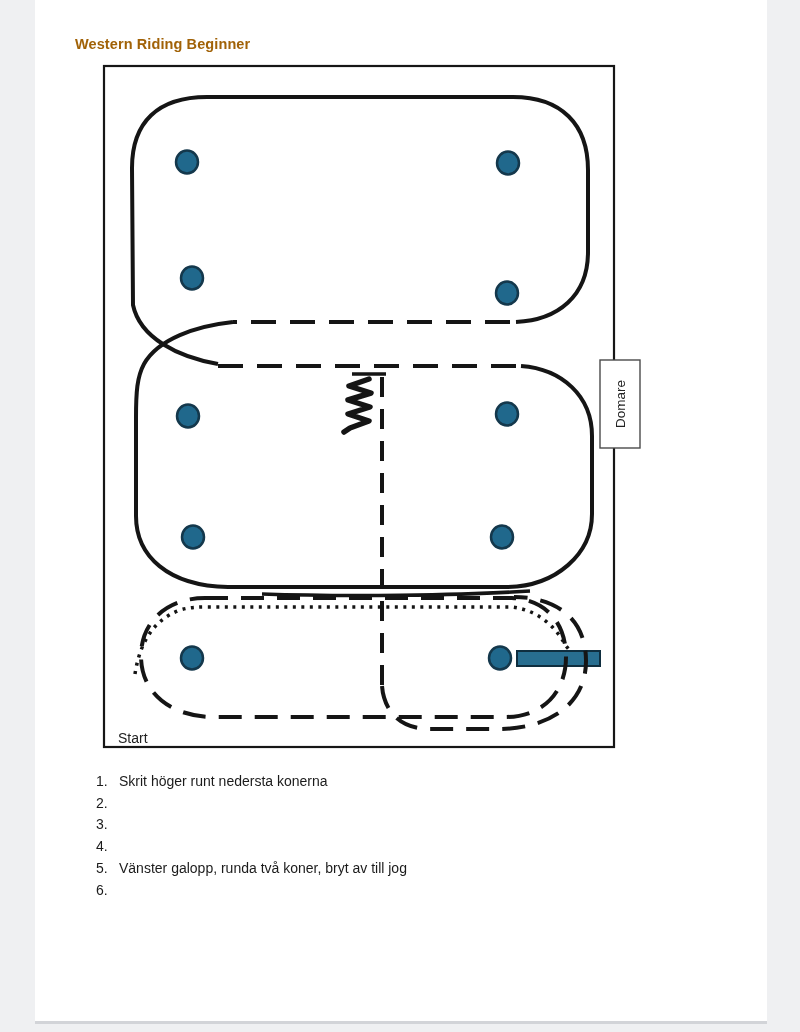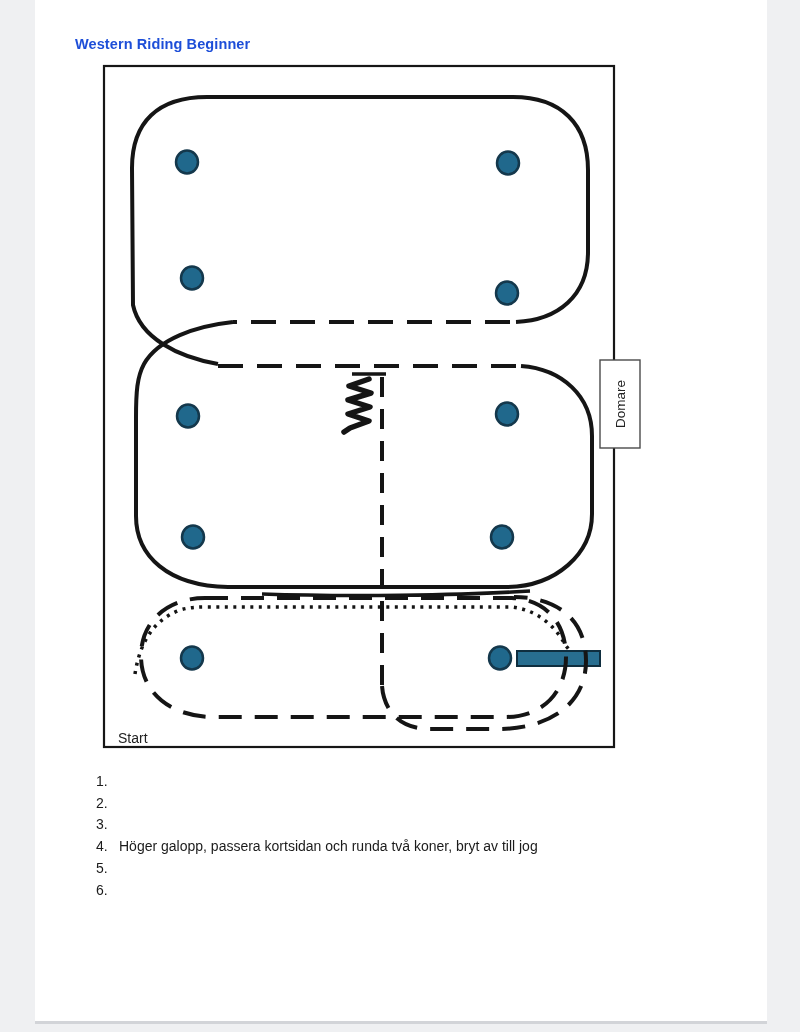--- a/index.html
+++ b/index.html
@@ -8,21 +8,21 @@
     background:#eff0f2;
     font-family:"Liberation Sans", sans-serif;
     color:#1b1b1b;
   }
   .page{
     position:absolute;left:35px;top:0;width:732px;height:1021px;
     background:#ffffff;border-bottom:3px solid #d2d4d8;
   }
   .doc-title{
     position:absolute;left:75px;top:36px;
-    font-size:14.5px;font-weight:bold;color:#1d4ed8;letter-spacing:.1px;
+    font-size:14.5px;font-weight:bold;color:#a16207;letter-spacing:.1px;
   }
   .diagram-svg{position:absolute;left:95px;top:55px;overflow:visible;}
   .instructions{
     position:absolute;left:96px;top:771px;width:620px;
     list-style:none;margin:0;padding:0;
     font-size:14px;line-height:21.7px;color:#1b1b1b;
   }
   .instructions li{display:flex;}
   .instructions .num{width:14px;flex:0 0 14px;margin-right:9px;}
   .course-line{fill:none;stroke:#151515;}
@@ -85,30 +85,31 @@
     <rect x="600" y="360" width="40" height="88" fill="#ffffff" stroke="#4a4a4a" stroke-width="1.4"></rect>
     <text x="620" y="409" text-anchor="middle" transform="rotate(-90 620 404)" font-size="13.5" fill="#222">Domare</text>
   </g>
 
   <text x="118" y="743" font-size="14" fill="#222">Start</text>
 </svg>
 
 <ol class="instructions">
   <li>
     <span class="num">1.</span>
+    <span class="txt">Skrit höger runt nedersta konerna</span>
   </li>
   <li>
     <span class="num">2.</span>
   </li>
   <li>
     <span class="num">3.</span>
   </li>
   <li>
     <span class="num">4.</span>
-    <span class="txt">Höger galopp, passera kortsidan och runda två koner, bryt av till jog</span>
   </li>
   <li>
     <span class="num">5.</span>
+    <span class="txt">Vänster galopp, runda två koner, bryt av till jog</span>
   </li>
   <li>
     <span class="num">6.</span>
   </li>
 </ol>
 
 </body></html>

